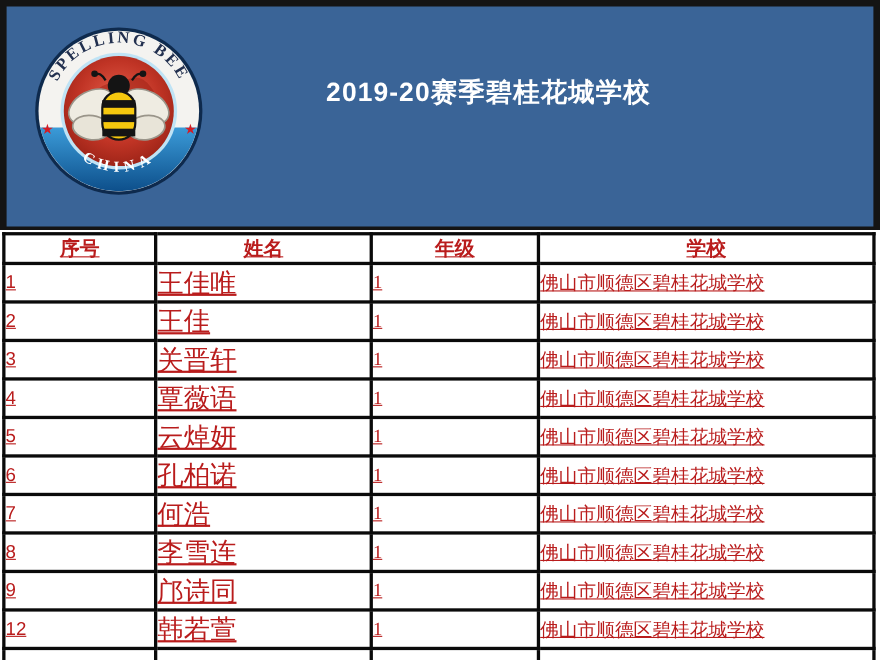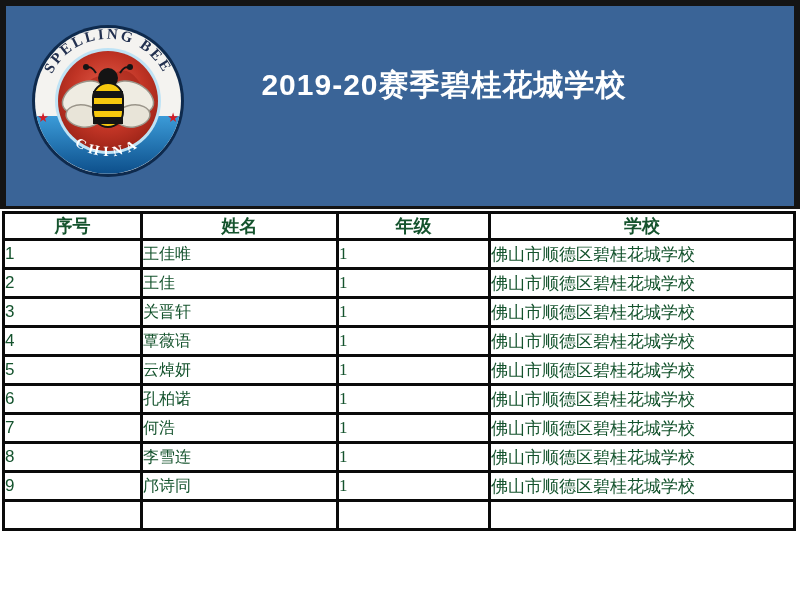--- a/index.html
+++ b/index.html
@@ -12,43 +12,43 @@
     position:absolute; left:0; top:0; width:800px; height:209px;
     box-sizing:border-box;
     background:#3a6497;
     border:6px solid #141414;
     border-bottom-width:3px;
   }
   .logo-wrap { position:absolute; left:24px; top:11px; width:160px; height:172px; }
   .title-block {
     position:absolute; left:183px; top:58px; width:510px;
     text-align:center; color:#ffffff; font-weight:bold;
-    font-size:30px; line-height:42px; letter-spacing:1px;
+    font-size:24px; line-height:42px; letter-spacing:1px;
     font-family:"Liberation Sans", sans-serif;
   }
   table.students {
     position:absolute; left:2px; top:211px; width:791px;
     border-collapse:collapse; table-layout:fixed; background:#ffffff;
   }
   .students th, .students td {
     border:3px solid #0a0a0a; vertical-align:middle;
-    padding:0; overflow:hidden; white-space:nowrap; color:#14532d;
+    padding:0; overflow:hidden; white-space:nowrap; color:#b91c1c;text-decoration:underline;
   }
   .students th {
     height:24px; font-family:"Liberation Sans", sans-serif;
     font-weight:bold; font-size:18px;
   }
   .students td { height:26px; font-size:18px; }
   col.c-no { width:138px; } col.c-name { width:196px; }
   col.c-grade { width:152px; } col.c-school { width:305px; }
   td.cell-no { font-family:"Liberation Sans", sans-serif; font-size:17px; }
   td.cell-name, td.cell-school, td.cell-grade {
     font-family:"Liberation Serif","DejaVu Serif", serif; font-size:17px;
   }
-  td.cell-name { font-size:16px; }
+  td.cell-name { font-size:24px; }
   tr.partial td { height:26px; }
 </style>
 </head>
 <body>
 
 <div class="banner">
   <div class="logo-wrap">
     <svg width="160" height="172" viewBox="0 0 160 172">
       <defs>
         <linearGradient id="blueband" x1="0" y1="0" x2="0" y2="1">
@@ -166,20 +166,26 @@
     <td class="cell-name">李雪连</td>
     <td class="cell-grade">1</td>
     <td class="cell-school">佛山市顺德区碧桂花城学校</td>
   </tr>
       <tr>
     <td class="cell-no">9</td>
     <td class="cell-name">邝诗同</td>
     <td class="cell-grade">1</td>
     <td class="cell-school">佛山市顺德区碧桂花城学校</td>
   </tr>
+      <tr>
+    <td class="cell-no">12</td>
+    <td class="cell-name">韩若萱</td>
+    <td class="cell-grade">1</td>
+    <td class="cell-school">佛山市顺德区碧桂花城学校</td>
+  </tr>
     </tbody>
   <tbody>
     <tr class="partial">
       <td class="cell-no"></td>
       <td class="cell-name"></td>
       <td class="cell-grade"></td>
       <td class="cell-school"></td>
     </tr>
   </tbody>
 </table>

